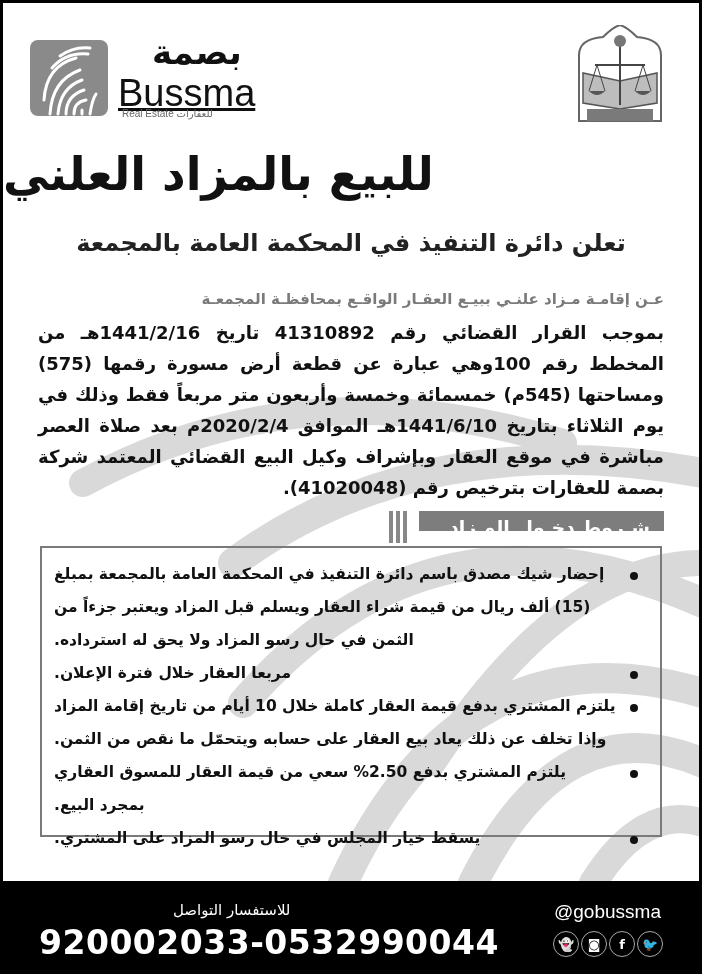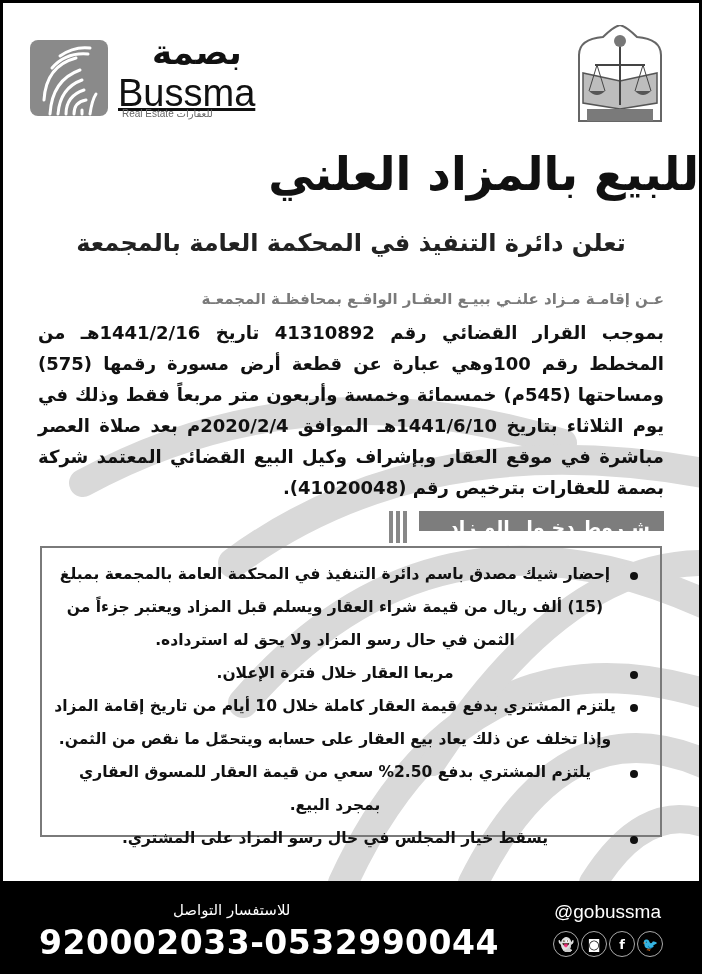--- a/index.html
+++ b/index.html
@@ -10,36 +10,36 @@
   
   .bussma-logo { position:absolute; left:27px; top:37px; height:80px; width:240px; }
   .bussma-mark { position:absolute; left:0; top:0; width:78px; height:76px; background:#8a8a8a; border-radius:8px; overflow:hidden; }
   .bussma-ar { position:absolute; left:90px; top:-8px; font-size:34px; font-weight:bold; color:#111; direction:rtl; letter-spacing:2px;margin-left:32px; }
   .bussma-en { position:absolute; left:88px; top:32px; font-family:"Liberation Sans", sans-serif; font-size:38px; color:#111;text-decoration:underline; }
   .bussma-sub { position:absolute; left:92px; top:68px; font-family:"Liberation Sans", sans-serif; font-size:10px; color:#666; font-weight:normal; white-space:nowrap; }
 
   .moj-logo { position:absolute; left:570px; top:22px; width:94px; height:98px; }
 
   
-  .title { position:absolute; left:0; width:696px; top:148px; text-align:right; direction:rtl; font-size:46px; font-weight:bold; color:#111; line-height:1; }
+  .title { position:absolute; left:0; width:696px; top:148px; text-align:left; direction:rtl; font-size:46px; font-weight:bold; color:#111; line-height:1; }
   .subtitle { position:absolute; left:0; width:696px; top:226px; text-align:center; direction:rtl; font-size:24px; font-weight:bold; color:#222; }
 
   .intro { position:absolute; right:35px; top:287px; direction:rtl; font-size:15px; color:#7a7a7a; font-weight:bold; white-space:nowrap; }
   .body-text { position:absolute; left:35px; right:35px; top:314px; direction:rtl; text-align:justify; text-align-last:right; font-size:18px; font-weight:bold; color:#111; line-height:31px; }
 
   
   .section-head { position:absolute; left:386px; top:508px; width:275px; height:32px; }
   .section-bars { position:absolute; left:0; top:0; width:26px; height:32px; display:flex; gap:3px; }
   .section-bars span { display:block; width:4px; height:32px; background:#888; }
   .section-label { position:absolute; left:30px; top:0; right:0; height:20px; background:#7d7d7d; color:#fff; font-size:19px; font-weight:bold; direction:rtl; text-align:right; padding-right:14px; box-sizing:border-box; line-height:32px; }
 
   
   .terms-box { position:absolute; left:37px; top:543px; width:622px; height:291px; border:2px solid #7a7a7a; box-sizing:border-box; background:transparent; }
   .terms-list { list-style:none; margin:0; padding:10px 22px 0 12px; direction:rtl; }
-  .terms-list li { position:relative; font-size:15.5px; font-weight:bold; color:#111; line-height:33px; padding-right:22px; text-align:center; }
+  .terms-list li { position:relative; font-size:15.5px; font-weight:bold; color:#111; line-height:33px; padding-right:22px; text-align:left; }
   .terms-list li .bullet { position:absolute; right:0; top:14px; width:8px; height:8px; border-radius:50%; background:#111; }
 
   
   .footer { position:absolute; left:0; top:878px; width:696px; height:90px; background:#000; color:#fff;text-align:center; }
   .contact-label { position:absolute; left:170px; top:20px; font-size:15px; direction:rtl; }
   .phone { position:absolute; left:36px; top:42px; font-family:"DejaVu Sans", sans-serif; font-size:33px; font-weight:bold; letter-spacing:0.5px; }
   .handle { position:absolute; left:551px; top:20px; font-family:"Liberation Sans", sans-serif; font-size:19px; }
   .socials { position:absolute; left:550px; top:50px; display:flex; gap:2px; }
   .social { width:26px; height:26px; border:1.5px solid #aaa; border-radius:50%; box-sizing:border-box; display:flex; align-items:center; justify-content:center; font-size:13px; font-weight:bold; color:#fff; cursor:pointer; }
 </style>

